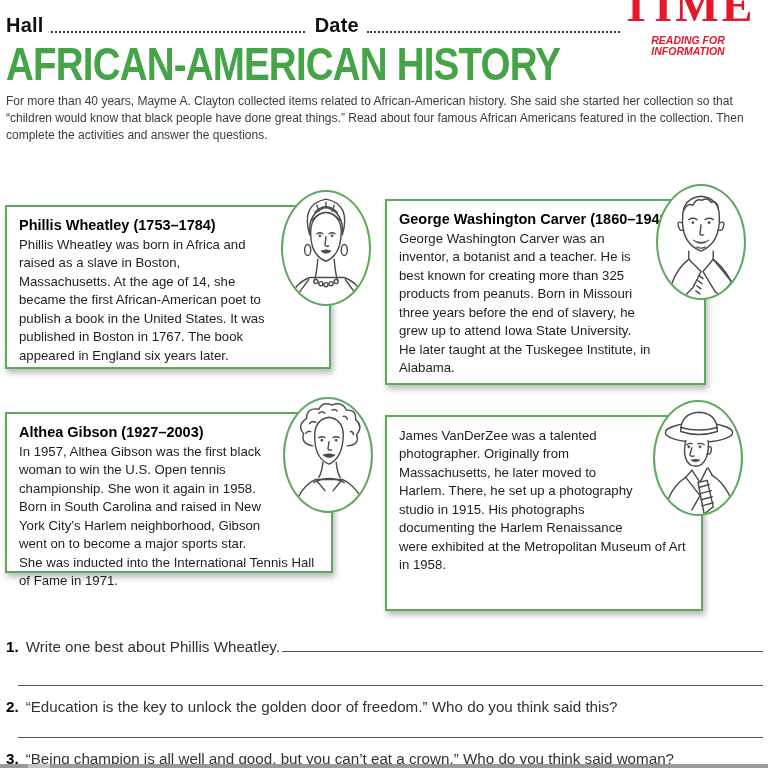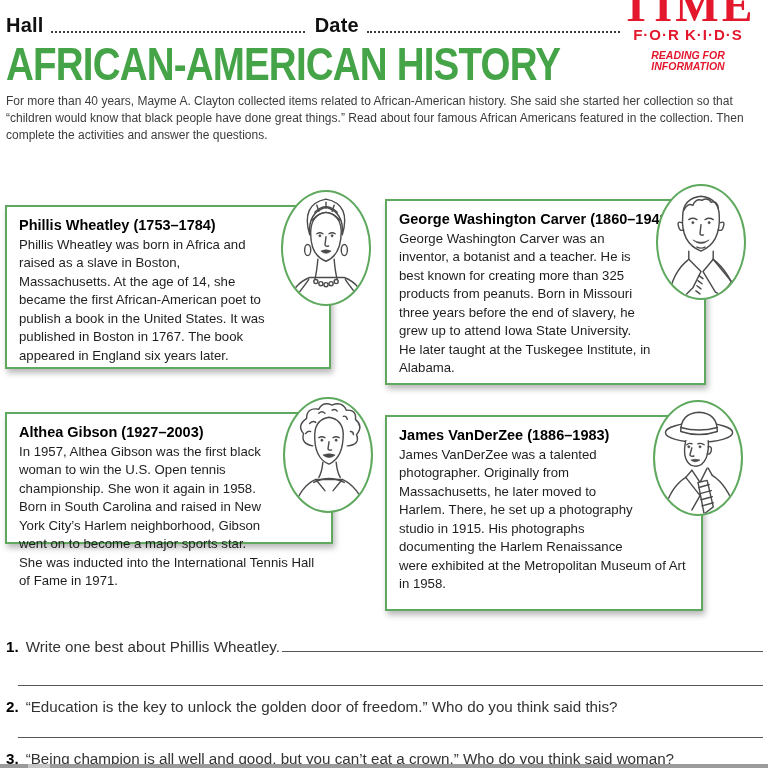--- a/index.html
+++ b/index.html
@@ -22,21 +22,21 @@
   
   .title{position:absolute;left:6px;top:36px;font-size:47px;font-weight:bold;color:#44a447;
          letter-spacing:-1px;transform:scaleX(.82);transform-origin:left;white-space:nowrap;}
   .intro{position:absolute;left:6px;top:93px;width:750px;font-size:12px;line-height:1.4;color:#3c3c3c;}
 
   
   .card{position:absolute;background:#fff;border:2px solid #5ea95e;
         box-shadow:2px 4px 6px rgba(0,0,0,.28);padding:10px 12px 8px 12px;box-sizing:border-box;}
   .card-1{left:5px;  top:205px;width:326px;height:164px;}
   .card-2{left:385px;top:199px;width:321px;height:186px;}
-  .card-3{left:5px;  top:412px;width:328px;height:132px;}
+  .card-3{left:5px;  top:412px;width:328px;height:161px;}
   .card-4{left:385px;top:415px;width:318px;height:196px;}
   .card h3{margin:0 0 3px 0;font-size:14.5px;font-weight:bold;color:#000;}
   .card p{margin:0;font-size:13.2px;line-height:1.4;color:#1e1e1e;}
   .wrap-spacer{float:right;width:46px;height:96px;}
   .portrait{position:absolute;top:-17px;right:-42px;width:86px;height:112px;background:#fff;
             border:2px solid #5ea95e;border-radius:50%;overflow:hidden;z-index:3;}
   .portrait svg{width:100%;height:100%;}
   .ln{fill:none;stroke:#4b4b4b;stroke-width:1.4;stroke-linecap:round;stroke-linejoin:round;}
   .lnw{fill:#fff;stroke:#4b4b4b;stroke-width:1.4;stroke-linecap:round;stroke-linejoin:round;}
   .lnd{fill:#4b4b4b;stroke:#4b4b4b;stroke-width:.6;}
@@ -63,21 +63,20 @@
 
   <div class="header-row">
     <span class="fill-label">Hall</span>
     <span class="dotline"></span>
     <span class="fill-label">Date</span>
     <span class="dotline second"></span>
   </div>
 
   <div class="logo">
     <div class="logo-time">TIME</div>
-    <div class="logo-forkids">F·O·R K·I·D·S</div>
     <div class="logo-tag">
       <div>READING FOR</div>
       <div>INFORMATION</div>
     </div>
   </div>
 
   <div class="title">AFRICAN-AMERICAN HISTORY</div>
   <div class="intro">For more than 40 years, Mayme A. Clayton collected items related to African-American history. She said she started her collection so that “children would know that black people have done great things.” Read about four famous African Americans featured in the collection. Then complete the activities and answer the questions.</div>
 
   <div class="card card-1">
@@ -169,21 +168,20 @@
         <path class="lnd" d="M35,57 Q39,55.5 44,57 Q39,60.5 35,57"></path>
         <path class="ln" d="M52,44 q4,-1 3,4 q-1,4 -4,3"></path>
         <path class="ln" d="M8,110 Q14,84 30,74 M56,72 Q72,82 80,110"></path>
         <path class="ln" d="M30,74 L36,67 M52,65 L56,72"></path>
         <path class="lnw" d="M36,67 L44,79 L51,65"></path>
         <path class="lnw" d="M42,79 L51,77 L57,103 L48,110 Z"></path>
         <path class="ln" d="M43,84 l10,-3 M44,90 l11,-3 M45,96 l11,-3 M46,102 l11,-3"></path>
         <path class="ln" d="M30,74 L44,92 L36,106"></path>
       </svg>
     </div>
-    <h3>James VanDerZee (1886–1983)</h3>
     <div class="wrap-spacer"></div>
     <p>James VanDerZee was a talented photographer. Originally from Massachusetts, he later moved to Harlem. There, he set up a photography studio in 1915. His photographs documenting the Harlem Renaissance were exhibited at the Metropolitan Museum of Art in 1958.</p>
   </div>
 
   <div class="q q1">
     <span class="num">1.</span>
     <span>Write one best about Phillis Wheatley.</span>
     <span class="tailline"></span>
   </div>
   <div class="ansline ans1"></div>

